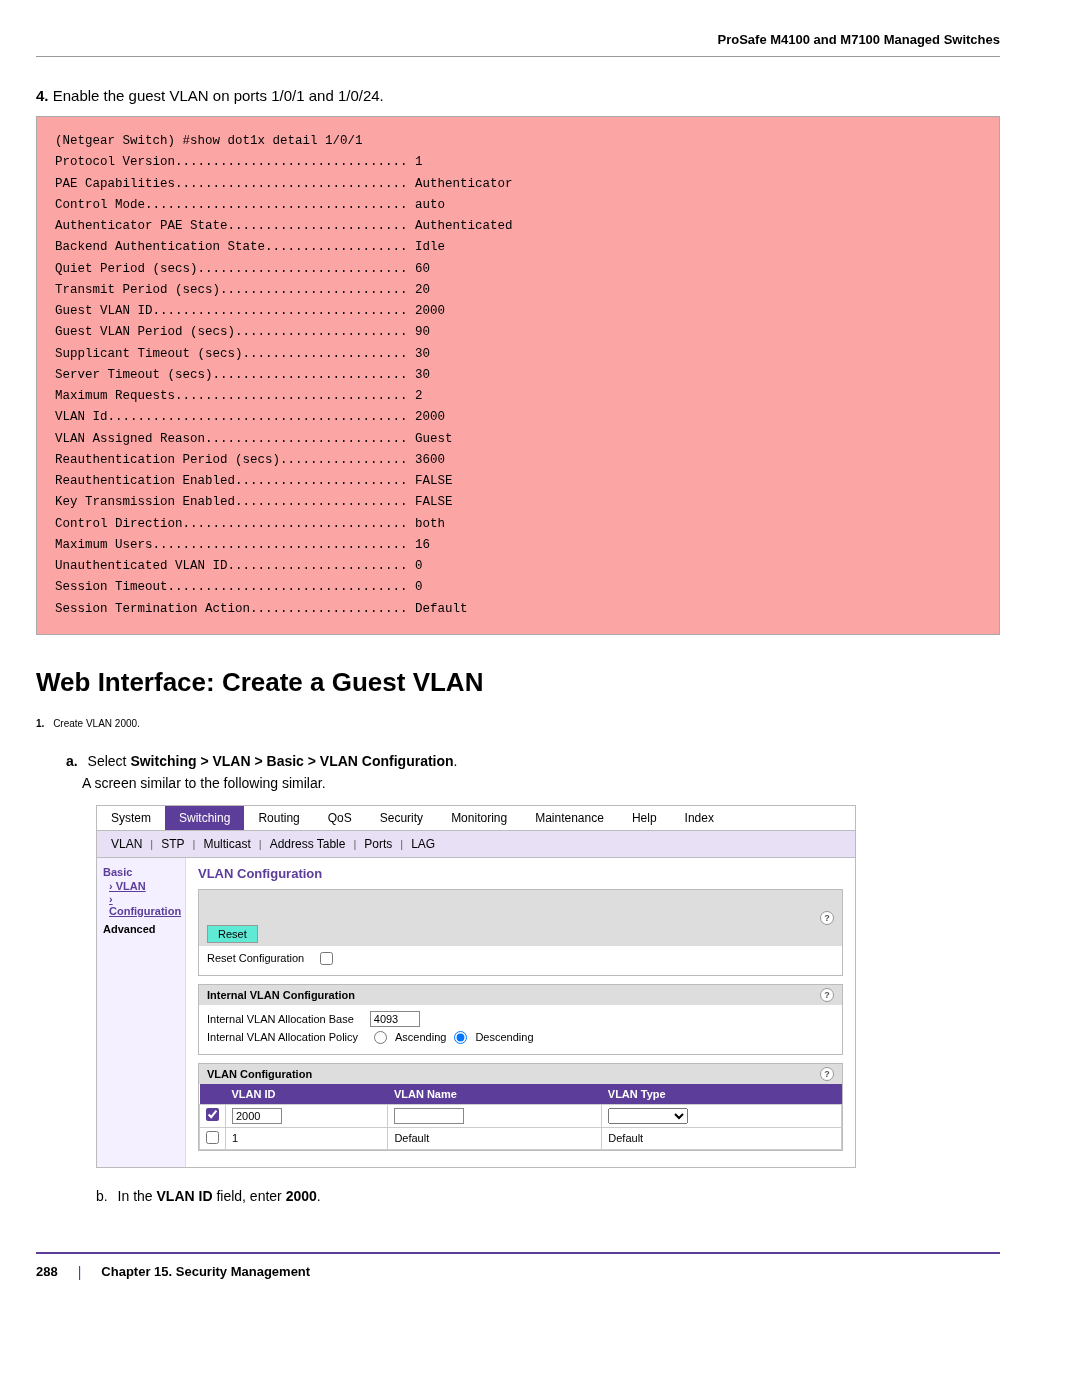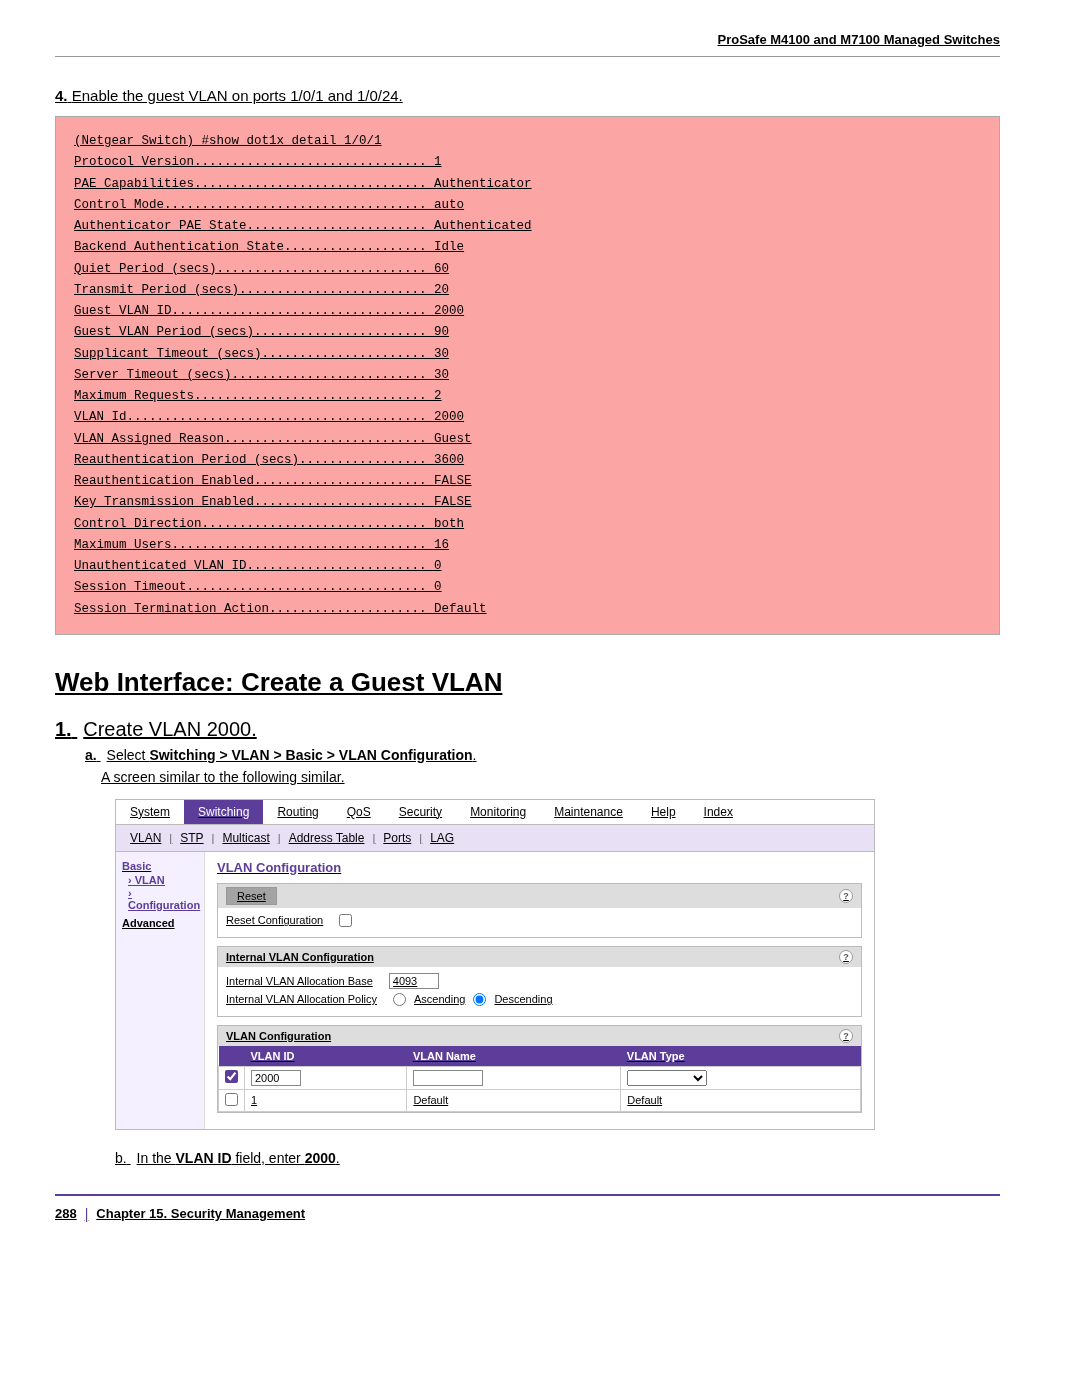--- a/index.html
+++ b/index.html
@@ -6,22 +6,21 @@
     body {
       font-family: Arial, Helvetica, sans-serif;
       background: #fff;
       color: #000;
       width: 1080px;
       min-height: 1397px;
       position: relative;
     }
 
     .page-container {
-      padding: 30px 80px 60px 55px;
-      text-decoration: underline;
+      padding: 30px 80px 60px 36px;
     }
 
     
     .page-header {
       text-align: right;
       border-bottom: 1px solid #999;
       padding-bottom: 8px;
       margin-bottom: 30px;
     }
     .page-header span {
@@ -58,23 +57,23 @@
       font-weight: bold;
       margin-bottom: 20px;
       margin-top: 10px;
     }
 
     
     .main-step {
       margin-bottom: 10px;
     }
     .main-step-label {
-      font-size: 20px;
-      font-weight: bold;
-      margin-bottom: 6px;
+      font-size: 10px;
+      font-weight: bold;
+      margin-bottom: 24px;
     }
     .sub-step {
       margin-left: 30px;
       margin-bottom: 8px;
     }
     .sub-step-label {
       font-size: 14px;
       font-weight: bold;
       margin-bottom: 6px;
     }
@@ -253,50 +252,51 @@
       border: 1px solid #888;
       padding: 1px 3px;
       font-size: 11px;
     }
     .vlan-type-select {
       width: 80px;
       font-size: 11px;
     }
 
     .reset-btn {
-      background: #a3a3a3;
+      background: #5eead4;
       border: 1px solid #999;
       padding: 2px 10px;
       font-size: 11px;
       cursor: pointer;
+      margin-top: 32px;
     }
 
     
     .radio-group {
       display: flex;
       align-items: center;
       gap: 8px;
       font-size: 11px;
     }
 
     
     .step-b-text {
       font-size: 14px;
       margin-left: 30px;
       margin-top: 10px;
     }
 
     
     .page-footer {
       border-top: 2px solid #5c3d99;
-      margin-top: 28px;
+      margin-top: 48px;
       padding-top: 10px;
       display: flex;
       align-items: center;
-      gap: 8px;
+      gap: 20px;
     }
     .footer-text {
       font-size: 13px;
       font-weight: bold;
       color: #000;
     }
     .footer-pipe {
       color: #5c3d99;
       font-size: 14px;
     }

